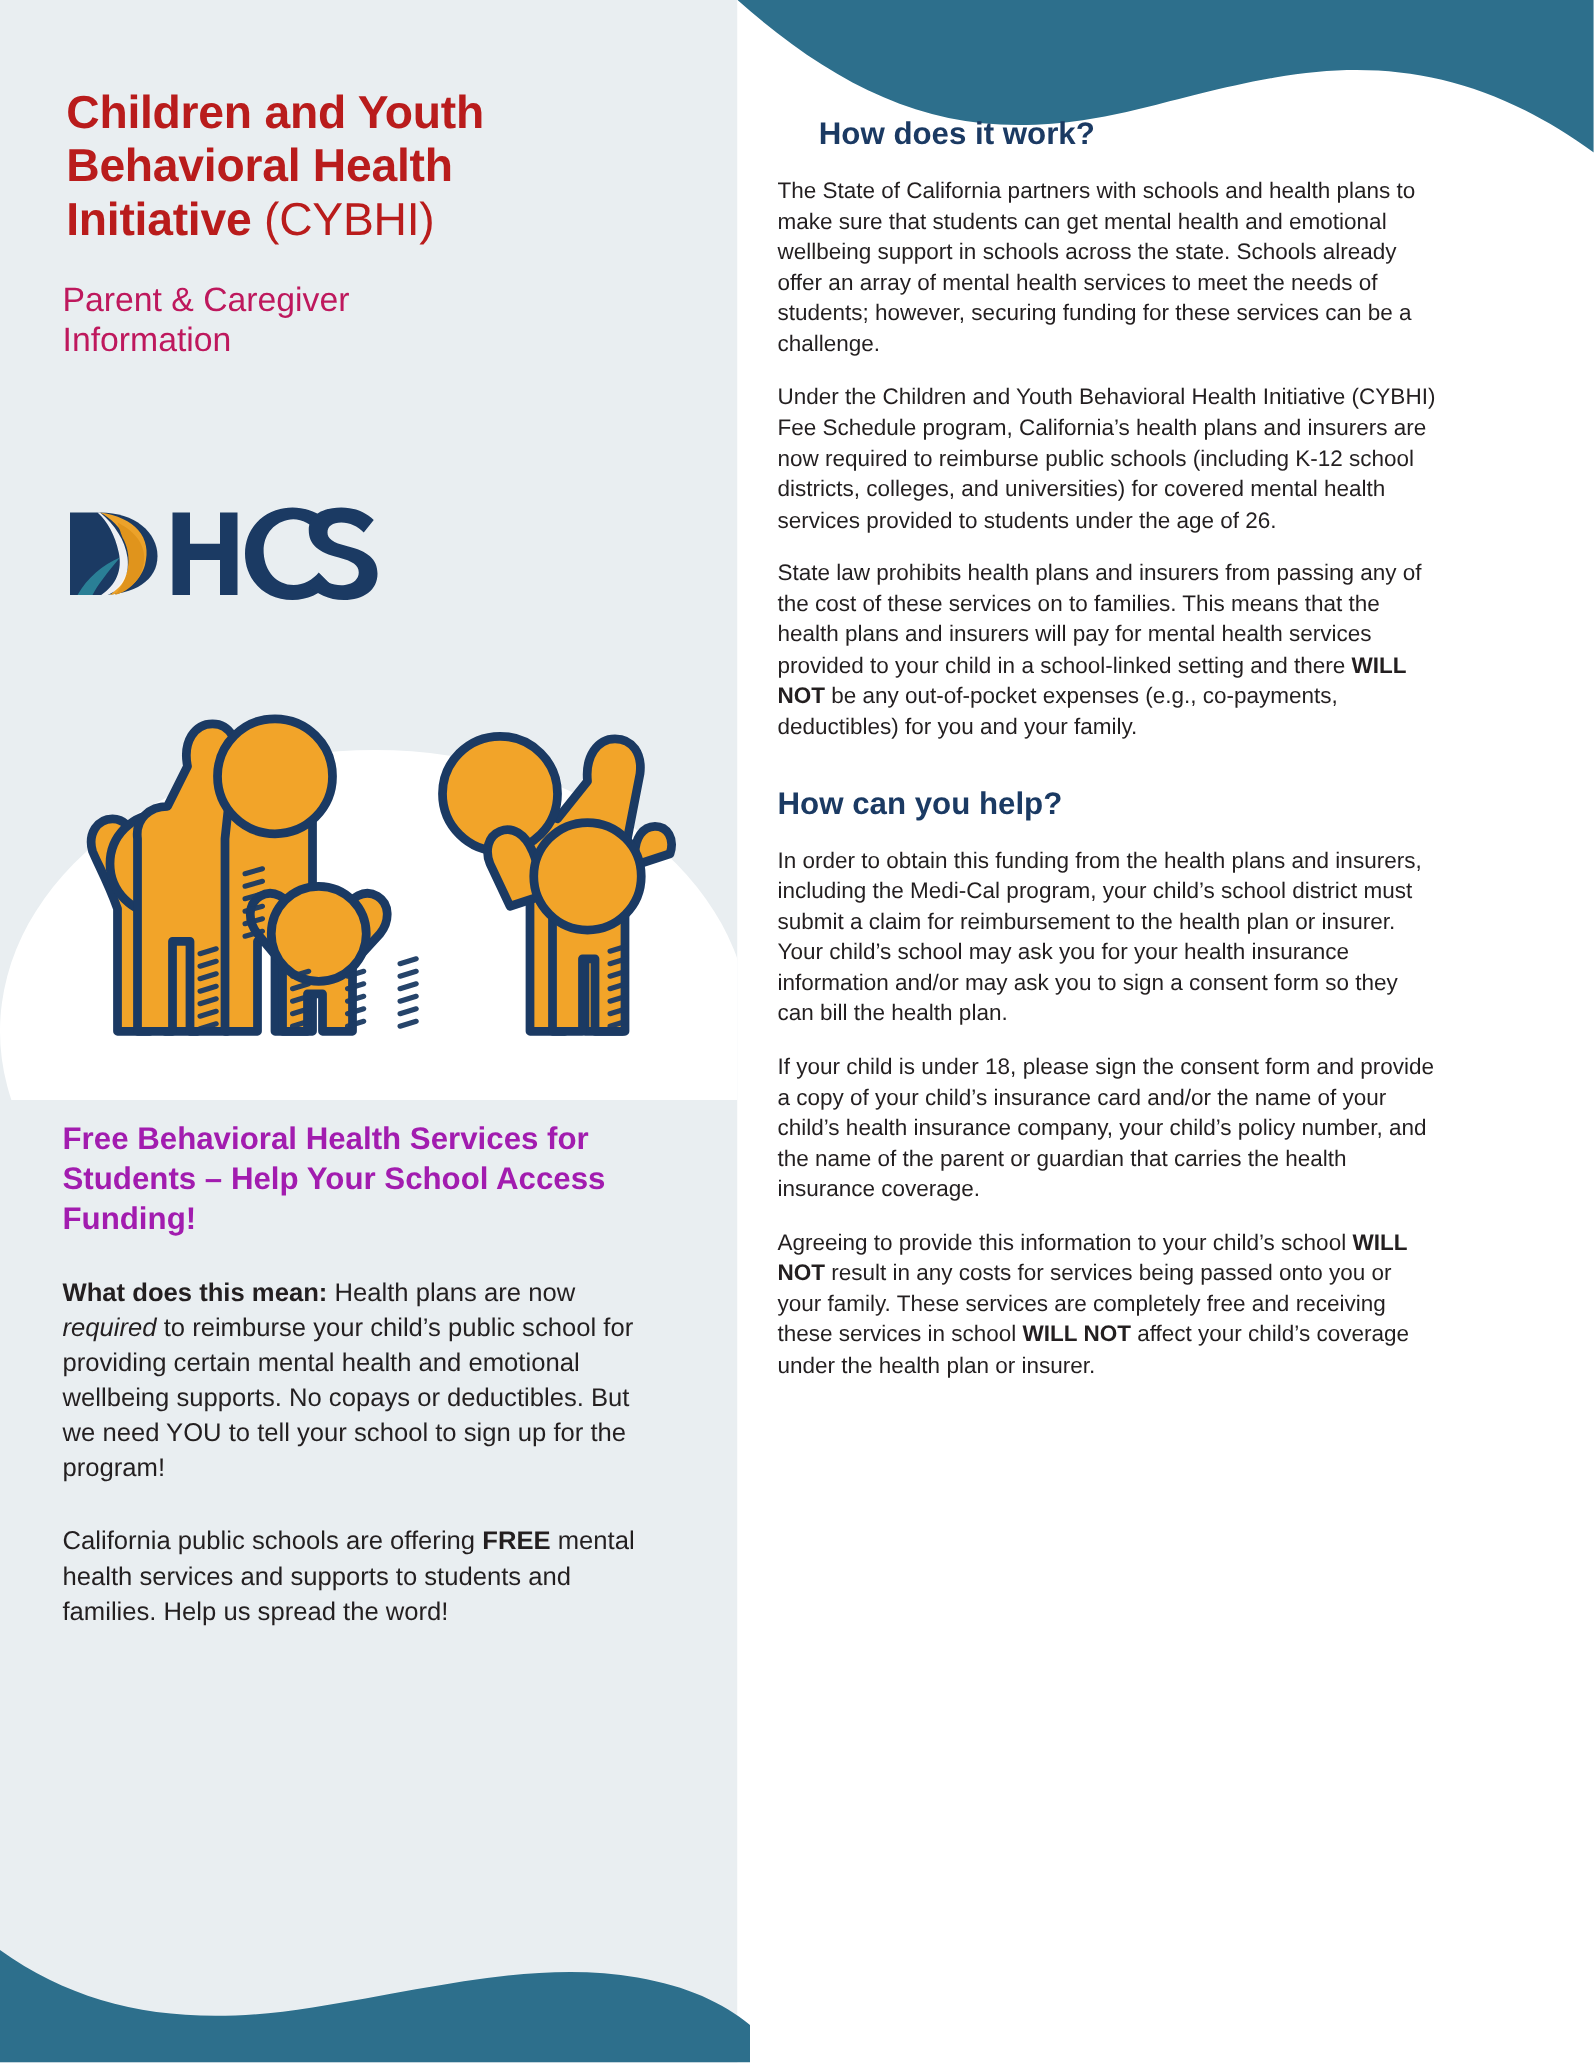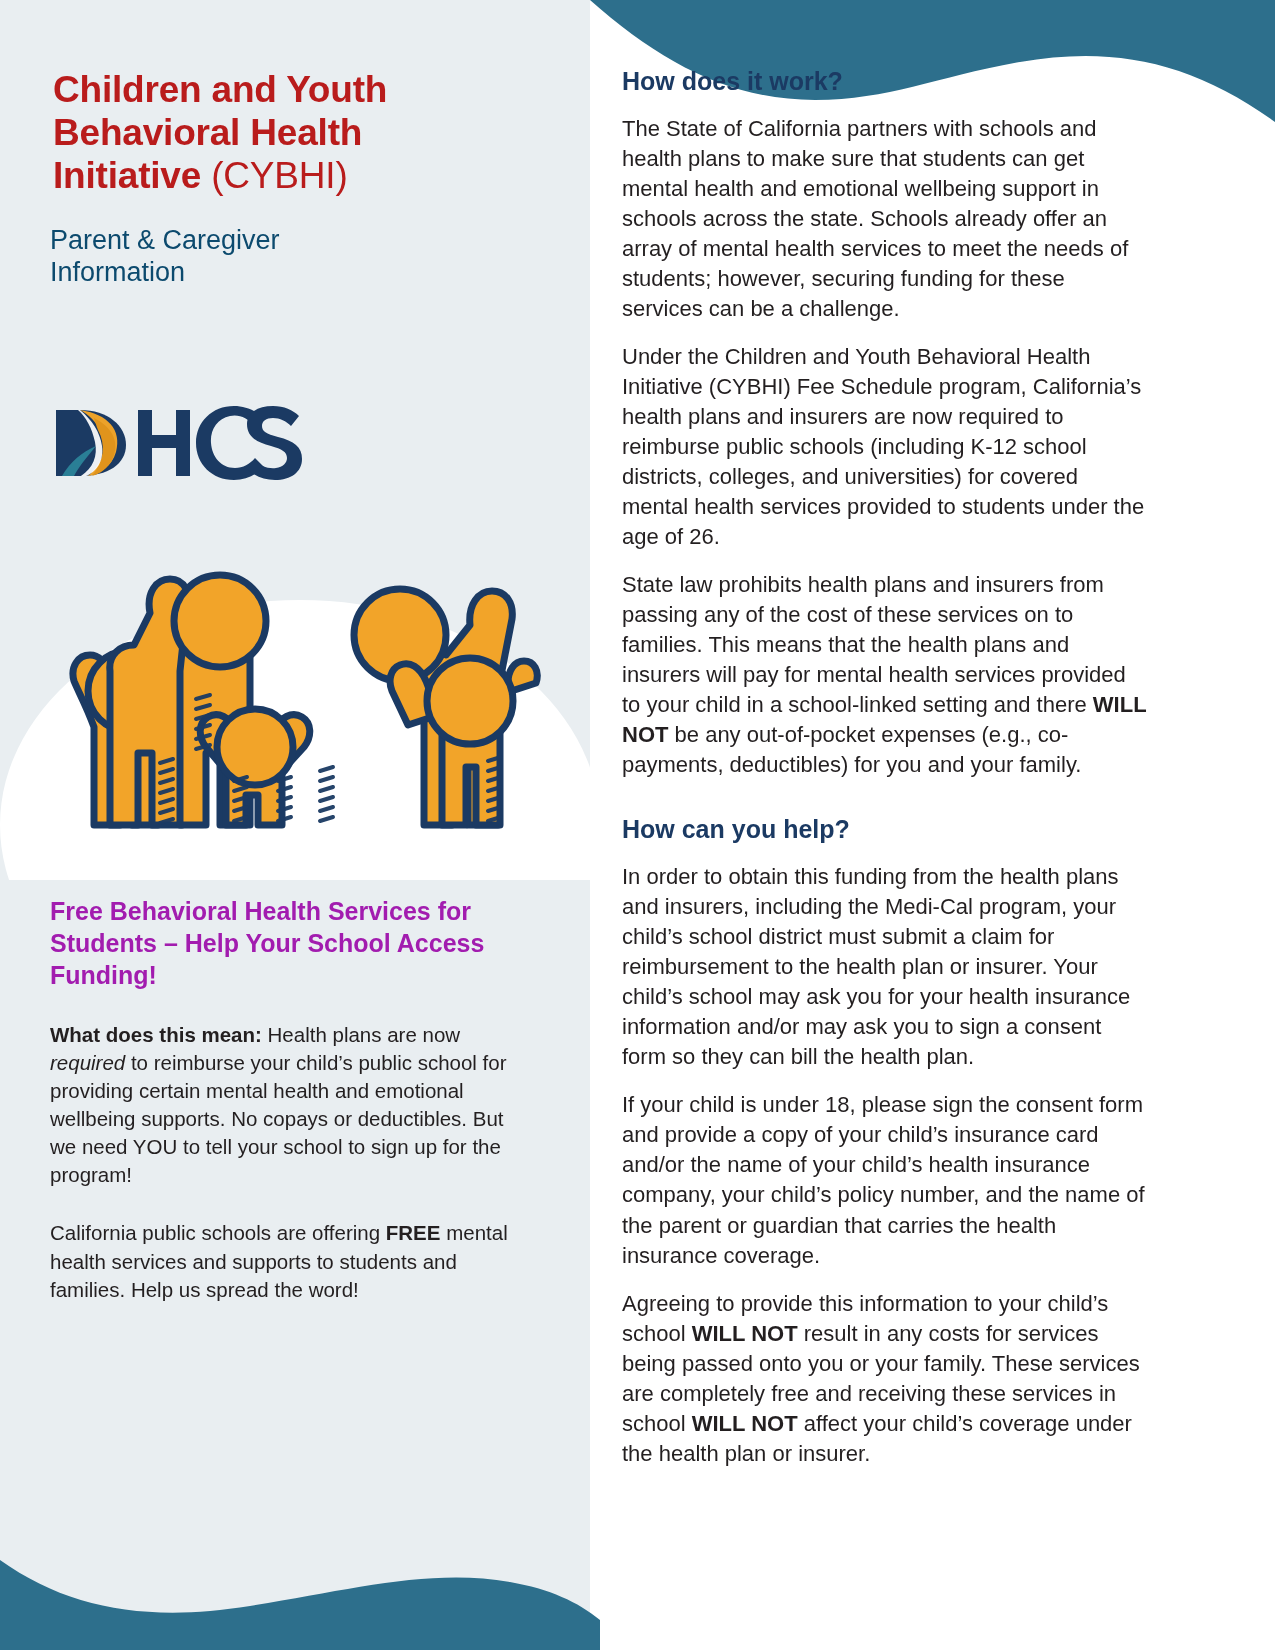--- a/index.html
+++ b/index.html
@@ -35,21 +35,21 @@
     color:#b91c1c;
     font-size:37px;
     line-height:1.16;
     font-weight:700;
     margin:3px;
     padding-top:66px;
     letter-spacing:-0.2px;
   }
   .title .light{font-weight:400;}
   .subtitle{
-    color:#0c4a6e;
+    color:#be185d;
     font-size:27px;
     line-height:1.2;
     font-weight:400;
     margin:26px 0 0 0;
   }
 
   
   .logo{position:absolute;left:50px;top:404px;width:260px;height:76px;}
 
   
@@ -74,24 +74,24 @@
   .body-p b{font-weight:700;}
   .body-p i{font-style:italic;}
 
   
   .right-col{
     position:absolute;left:622px;top:0;width:528px;
   }
   .sec-head{
     color:#1b3a63;font-size:25px;font-weight:700;margin:0;line-height:1.2;
   }
-  .sec-head.first{padding-top:66px;}
+  .sec-head.first{padding-top:92px;margin-left:33px;}
   .sec-head.second{margin-top:34px;}
   .r-p{
-    color:#231f20;font-size:22px;line-height:1.365;margin:18px 0 0 0;font-weight:400;
+    color:#231f20;font-size:18px;line-height:1.365;margin:18px 0 0 0;font-weight:400;
   }
   .r-p b{font-weight:700;}
 </style>
 </head>
 <body>
 
 <div class="page">
 
   <div class="left-panel"></div>
   <div class="col-divider"></div>

